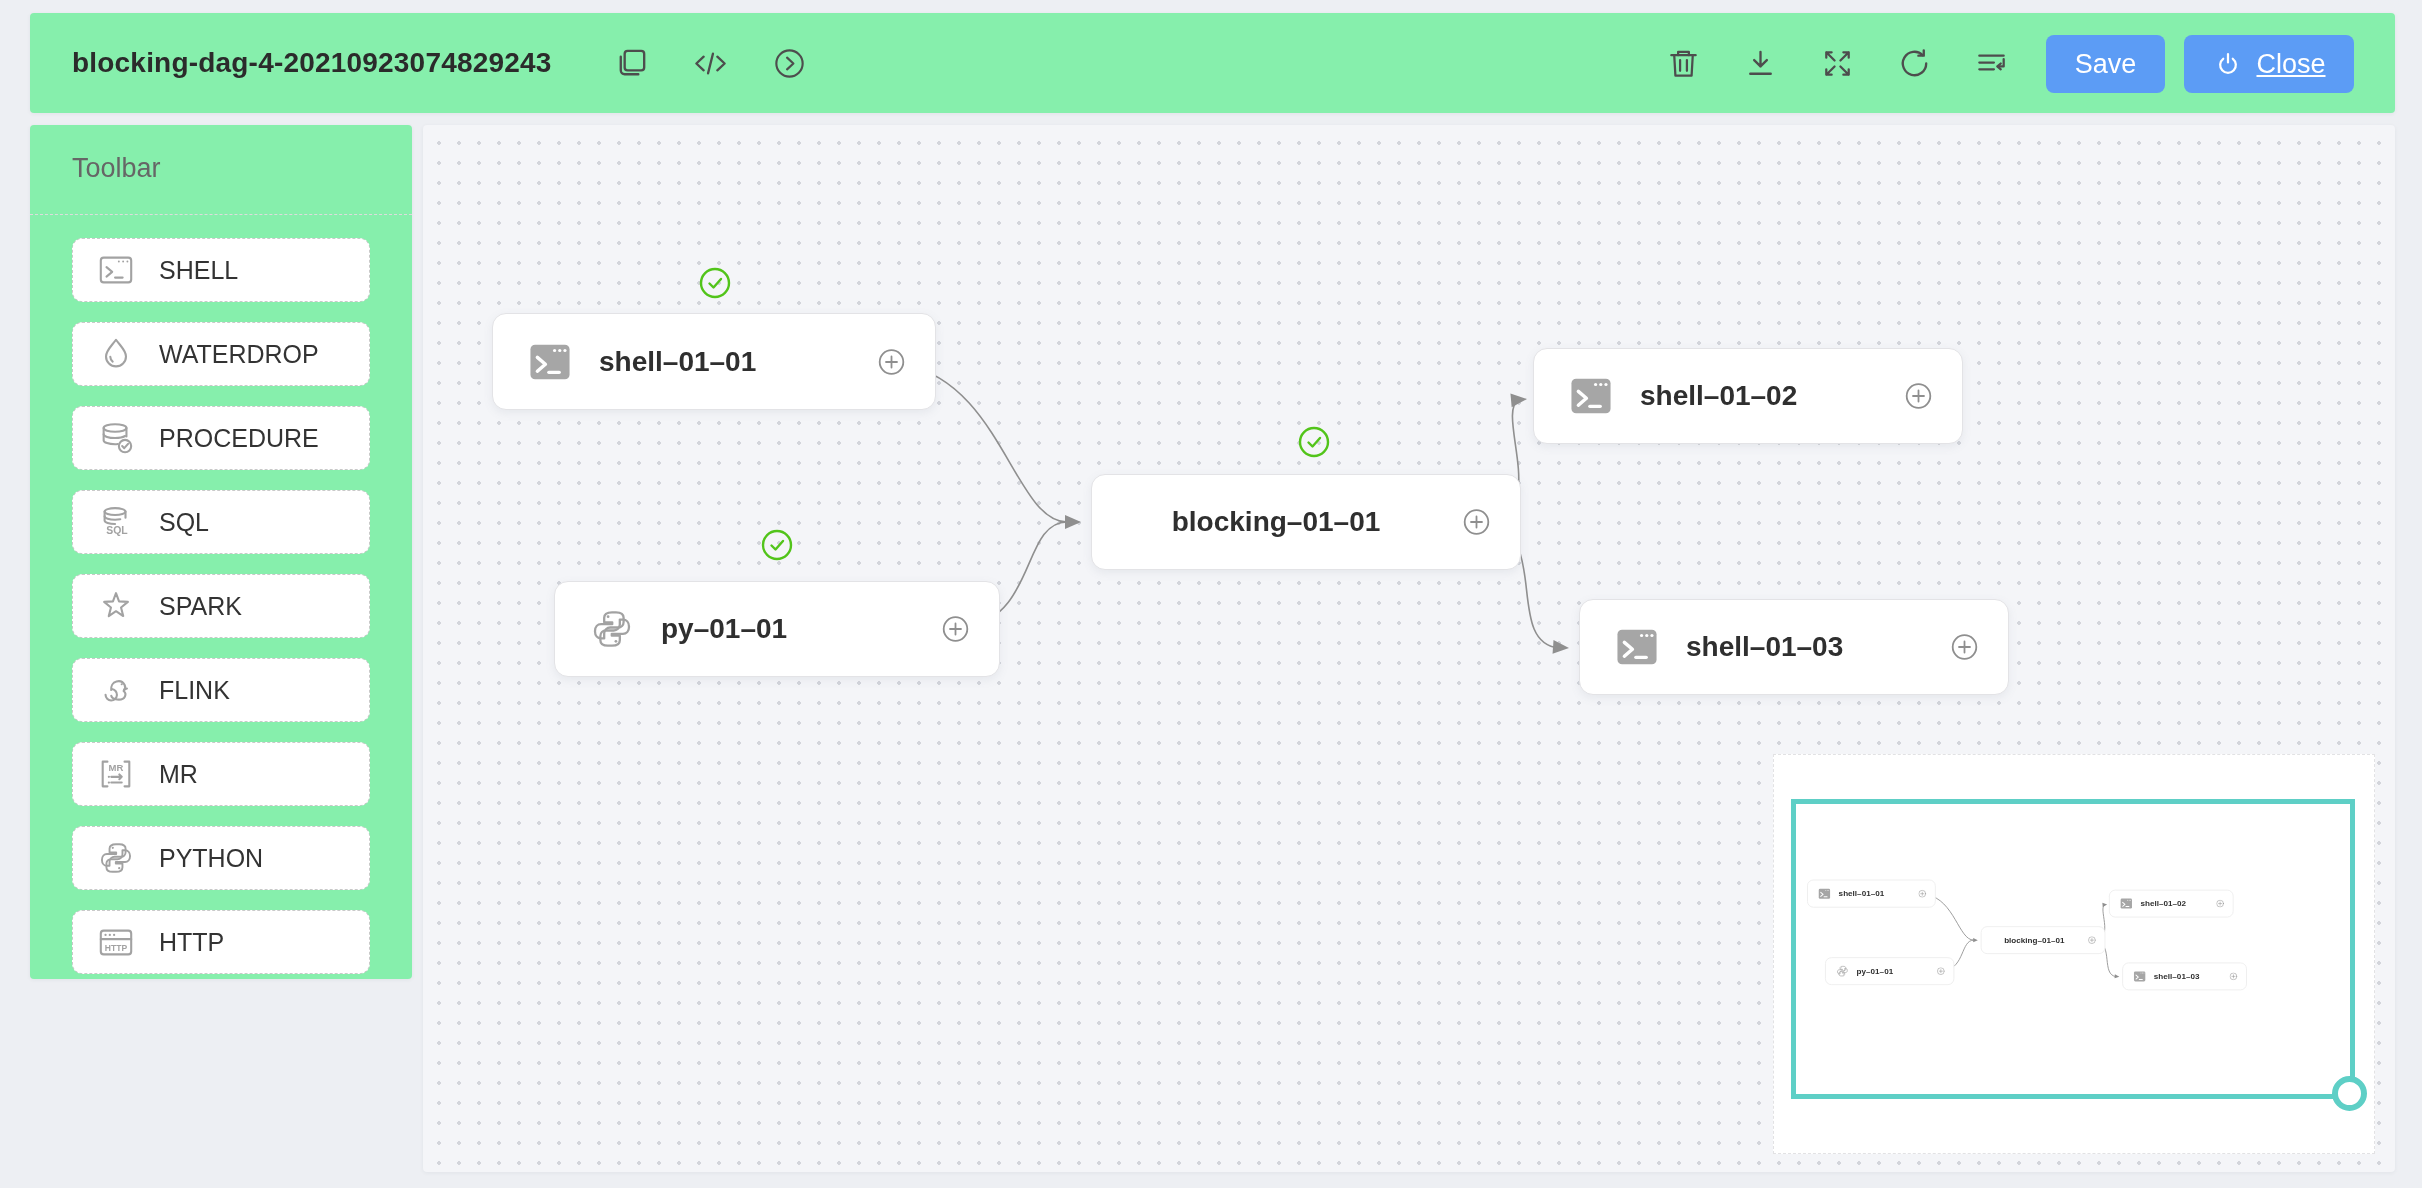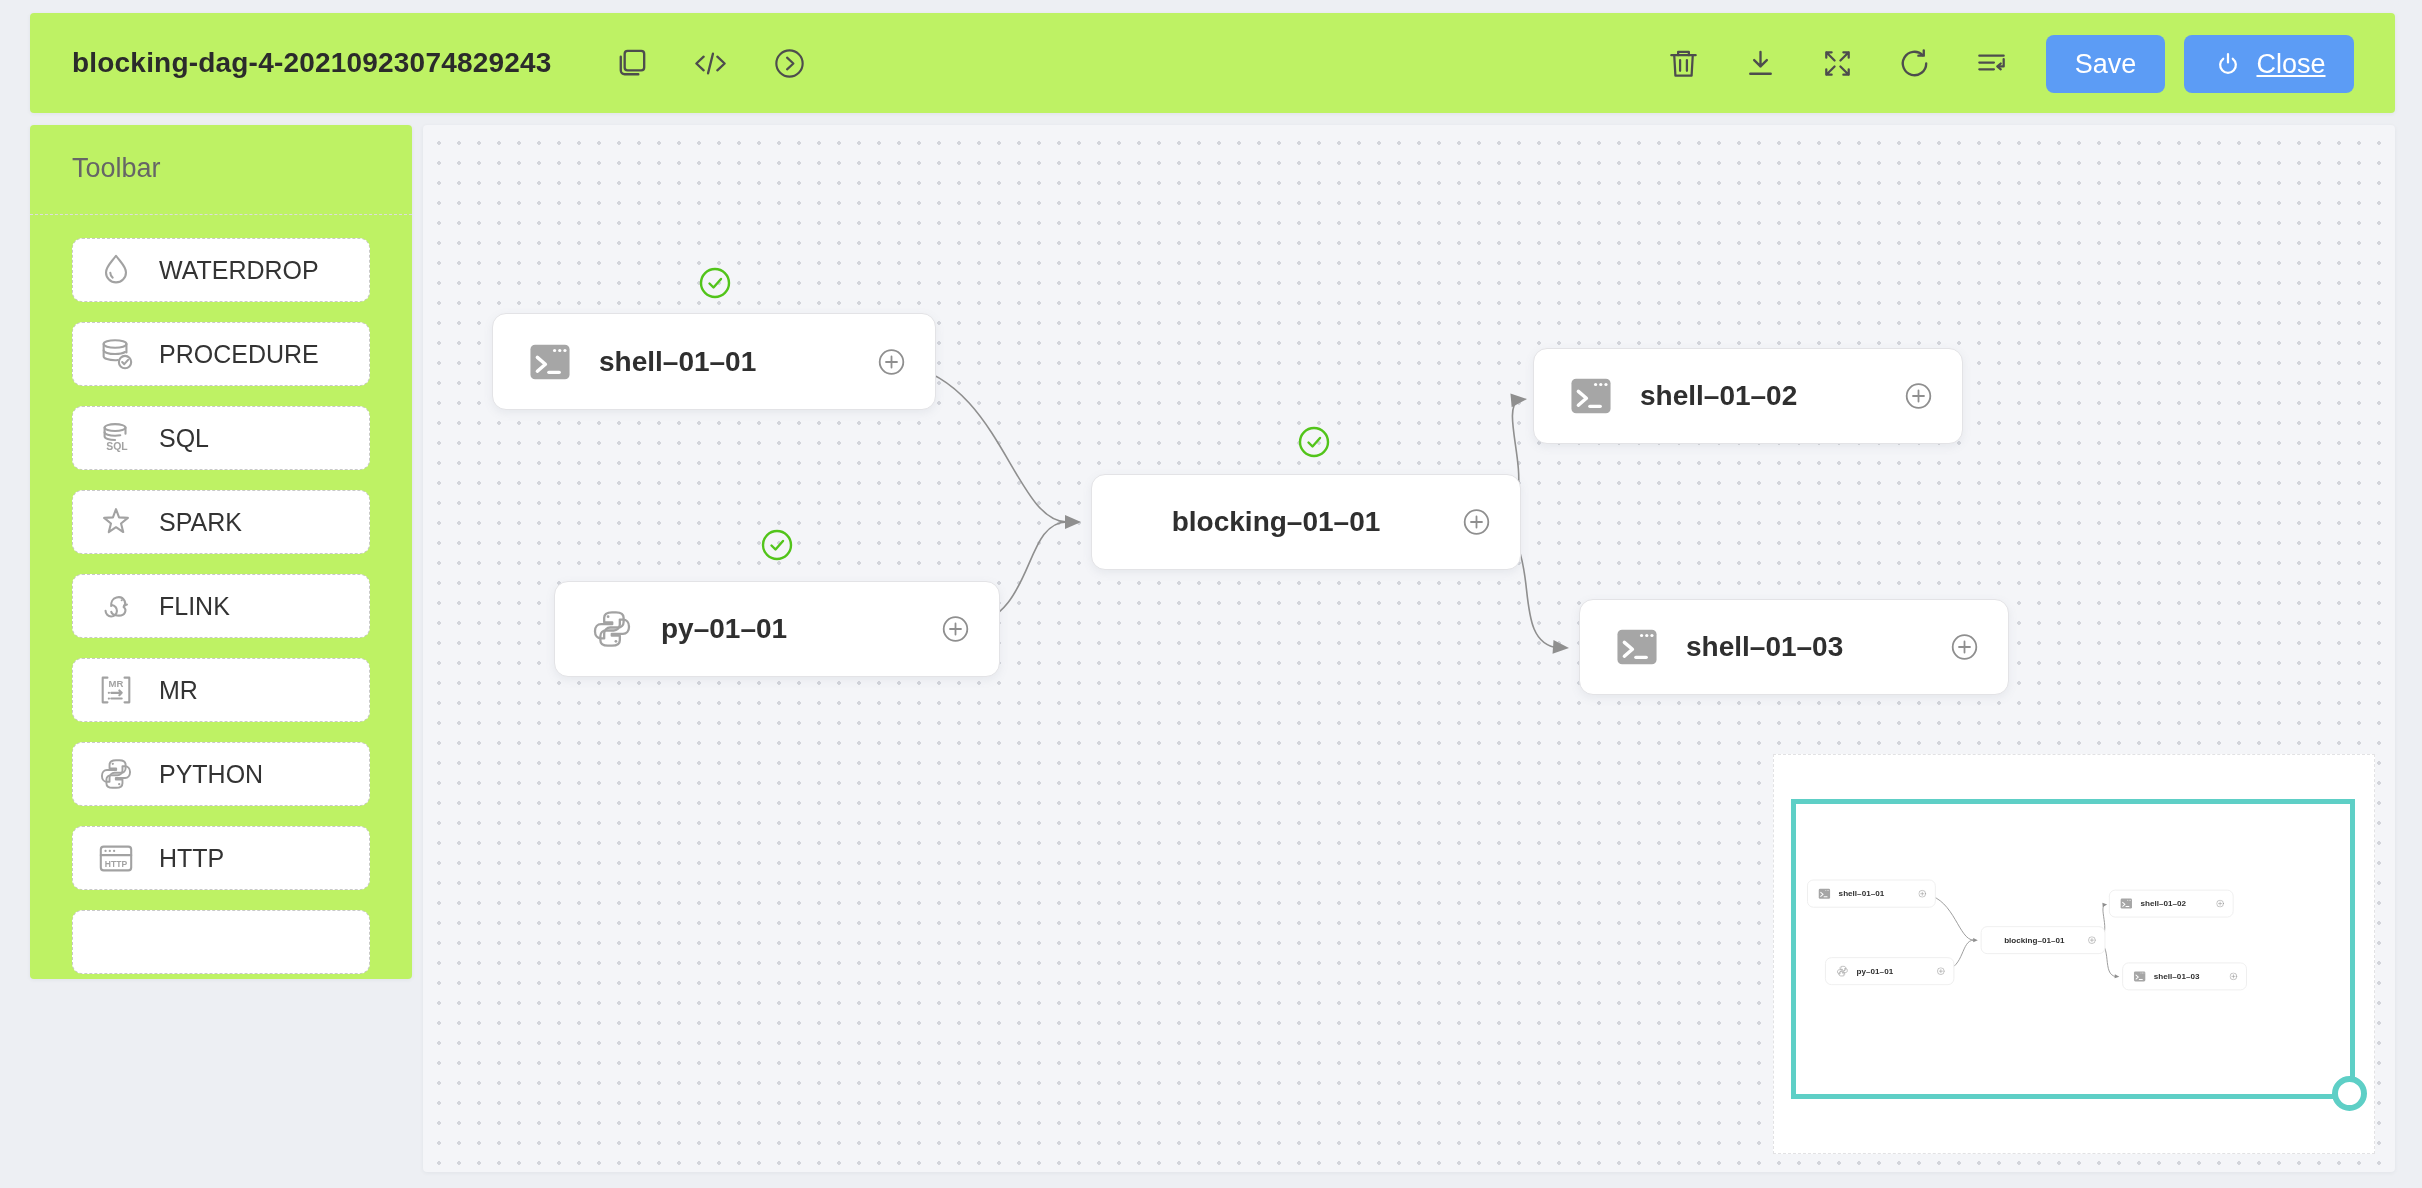--- a/index.html
+++ b/index.html
@@ -2,21 +2,21 @@
 <html><head>
 <meta charset="utf-8">
 <style>
   html,body{margin:0;padding:0;}
   body{
     width:2422px;height:1188px;position:relative;overflow:hidden;
     background:#edeff3;
     font-family:"Liberation Sans",sans-serif;
     -webkit-font-smoothing:antialiased;
   }
-  .card{position:absolute;background:#bef264;border-radius:4px;box-shadow:0 1px 4px rgba(40,50,70,.06);}
+  .card{position:absolute;background:#86efac;border-radius:4px;box-shadow:0 1px 4px rgba(40,50,70,.06);}
 
   
   .header{left:30px;top:13px;width:2365px;height:100px;}
   .dag-title{position:absolute;left:42px;top:0;height:100px;line-height:100px;
     font-size:28px;font-weight:bold;color:#2b2b2b;letter-spacing:.2px;white-space:nowrap;}
   .hicons-left{position:absolute;left:582px;top:0;height:100px;display:flex;align-items:center;gap:40px;}
   .hicons-right{position:absolute;left:1634px;top:0;height:100px;display:flex;align-items:center;gap:38px;}
   .hicon{width:39px;height:39px;color:#4d4d4d;cursor:pointer;flex:0 0 auto;}
   .hicon svg{width:100%;height:100%;}
   .btn{position:absolute;top:22px;height:58px;background:#5c9cf5;color:#fff;border:none;
@@ -121,20 +121,33 @@
       </span>
       <span>Close</span>
     </button>
 </header>
 
 <aside class="card toolbar">
   <div class="tb-head">
     <span>Toolbar</span>
   </div>
   <div class="tb-items" id="tb-items">
+      <div class="tb-item">
+        <span class="tb-icon">
+          <svg viewBox="0 0 40 40" fill="none" stroke="currentColor" stroke-width="2.2" stroke-linecap="round" stroke-linejoin="round" xmlns="http://www.w3.org/2000/svg">
+            <rect x="4" y="7" width="32" height="26" rx="3"></rect>
+            <circle cx="23" cy="11" r="1" fill="currentColor" stroke="none"></circle>
+            <circle cx="27.5" cy="11" r="1" fill="currentColor" stroke="none"></circle>
+            <circle cx="32" cy="11" r="1" fill="currentColor" stroke="none"></circle>
+            <path d="M10 17l6 5-6 5"></path>
+            <path d="M19 28h8"></path>
+          </svg>
+        </span>
+        <span class="tb-label">SHELL</span>
+      </div>
       <div class="tb-item">
         <span class="tb-icon">
           <svg viewBox="0 0 40 40" fill="none" stroke="currentColor" stroke-width="2.2" stroke-linecap="round" stroke-linejoin="round" xmlns="http://www.w3.org/2000/svg">
             <path d="M20 5C14.5 12.5 9.5 16.5 9.5 22.5a10.5 10.5 0 0 0 21 0C30.5 16.5 25.5 12.5 20 5Z"></path>
             <path d="M14 23a6.5 6.5 0 0 0 2.5 5"></path>
           </svg>
         </span>
         <span class="tb-label">WATERDROP</span>
       </div>
       <div class="tb-item">

